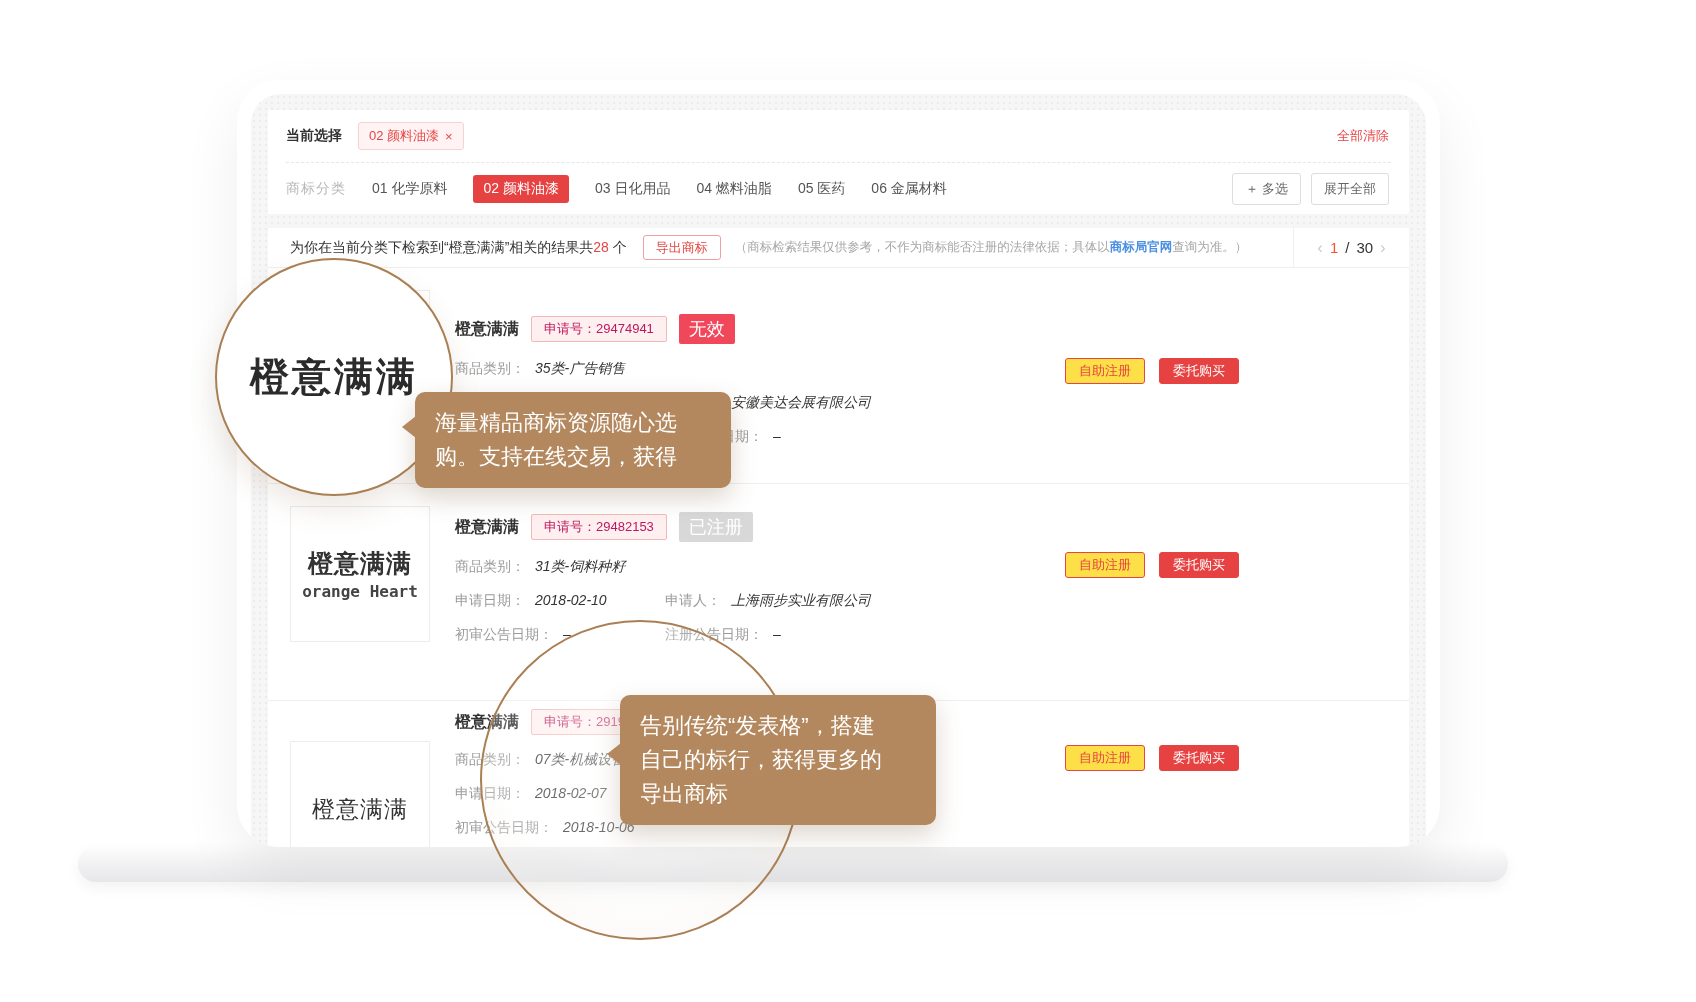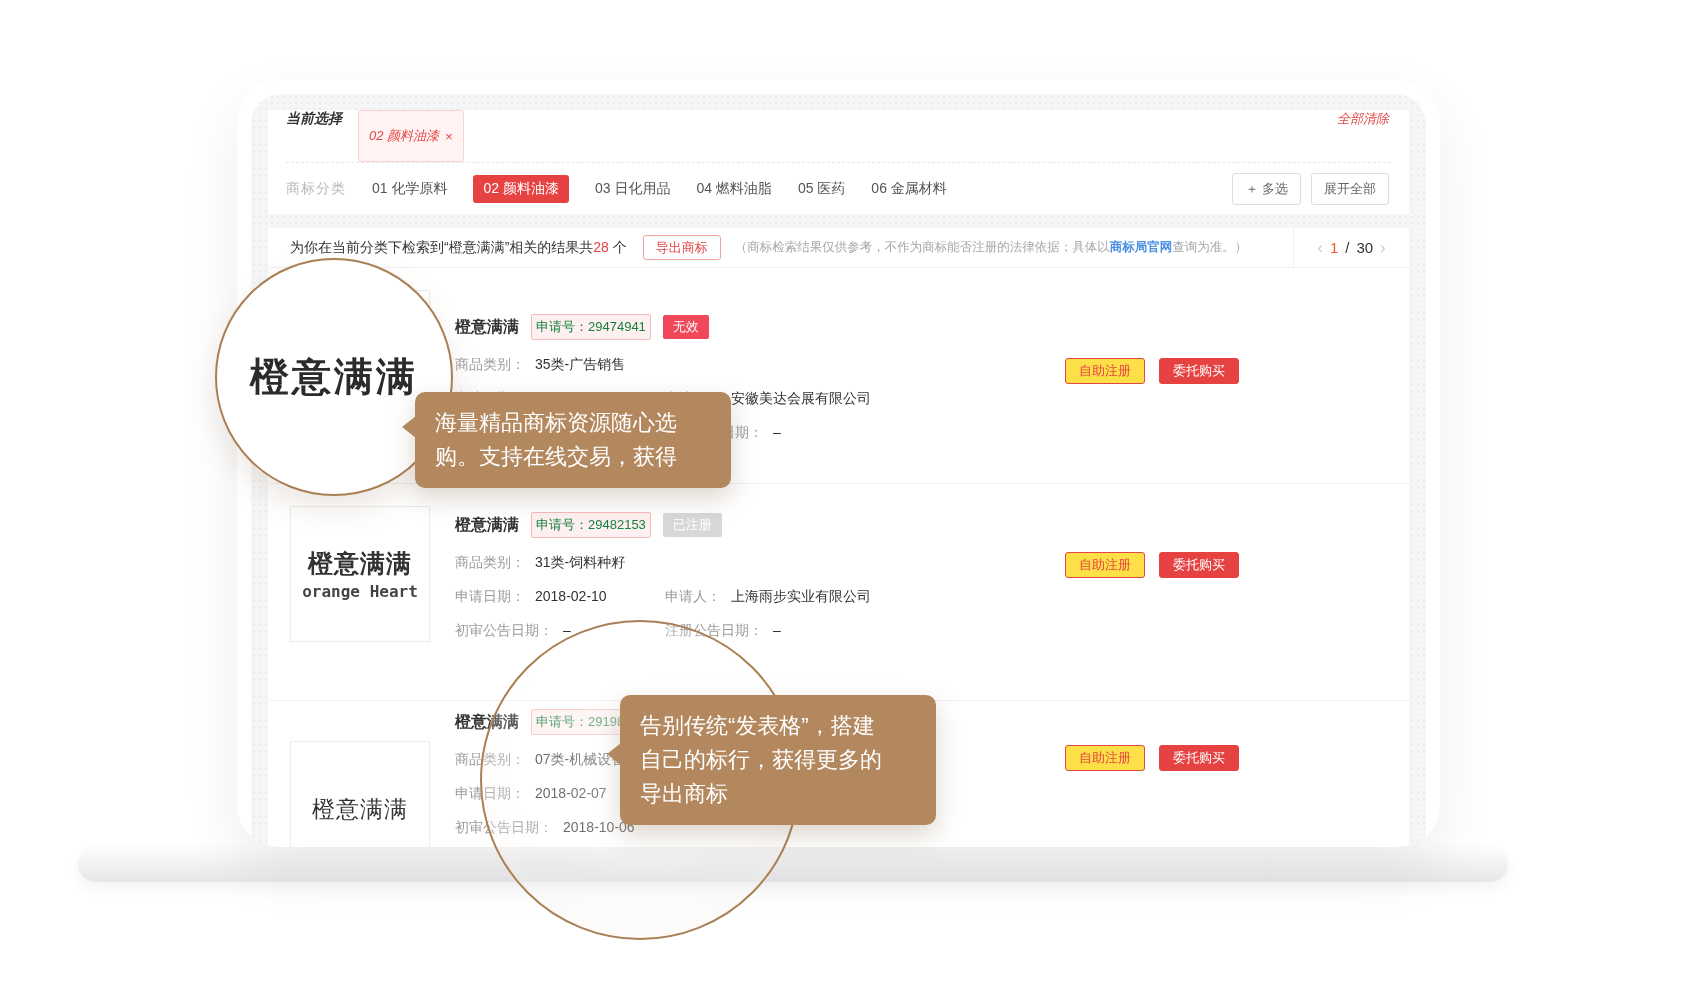--- a/index.html
+++ b/index.html
@@ -18,21 +18,21 @@
     overflow:hidden; z-index:1; }
   .page { position:absolute; left:14px; top:14px; right:14px; bottom:0;
     background:#f6f6f7; border-radius:30px 30px 0 0;
     background-image:radial-gradient(#ececee 1px, transparent 1px); background-size:6px 6px; }
 
   .panel { background:#ffffff; border-radius:2px; margin:0 17px; }
   .panel-top { margin-top:16px; height:104px; }
   .panel-results { margin-top:14px; height:619px; overflow:hidden; position:relative; }
 
   
-  .row-a { height:52px; display:flex; padding:0 20px 0 18px;font-style:italic; }
+  .row-a { height:52px; display:flex; align-items:center; padding:0 20px 0 18px; }
   .lbl-dark { font-size:14px; color:#333; font-weight:bold; }
   .sel-tag { margin-left:16px; display:inline-flex; align-items:center; gap:6px;
     background:#fff3f3; border:1px solid #f7d2d2; border-radius:3px;
     padding:4px 10px; font-size:13px; color:#e64545; cursor:pointer; }
   .tag-x { color:#e64545; font-size:13px; cursor:pointer; }
   .spacer { flex:1; }
   .clear-all { font-size:13px; color:#e64545; cursor:pointer; text-decoration:none; }
   .dashed { border-top:1px dashed #e6e6e6; margin:0 18px; }
   .row-b { height:51px; display:flex; align-items:center; padding:0 20px 0 18px; gap:26px; }
   .lbl-gray { font-size:14px; color:#b8b8b8; letter-spacing:1px; }
@@ -72,28 +72,28 @@
   .row2 .mark-text { font-family:"DejaVu Serif", serif; font-weight:bold; font-size:25px; }
   .mark-sub { font-family:"DejaVu Sans Mono", monospace; font-size:16px; font-weight:bold;
     color:#444; margin-top:2px; white-space:nowrap; }
 
   .details { margin-left:187px; }
   .row1 .details { padding-top:46px; }
   .row2 .details { padding-top:28px; }
   .row3 .details { padding-top:8px; }
   .title-line { display:flex; align-items:center; gap:12px; }
   .mark-name { font-size:16px; font-weight:bold; color:#333; }
-  .appno-tag { font-size:13px; color:#15803d; background:#fef0f0; border:1px solid #f5b8b8;
-    border-radius:2px; padding:3px 4px; white-space:nowrap; }
-  .badge { font-size:13px; color:#fff; border-radius:2px; padding:3px 10px; white-space:nowrap; }
+  .appno-tag { font-size:13px; color:#be185d; background:#fef0f0; border:1px solid #f5b8b8;
+    border-radius:2px; padding:3px 12px; white-space:nowrap; }
+  .badge { font-size:18px; color:#fff; border-radius:2px; padding:3px 10px; white-space:nowrap; }
   .badge.invalid { background:#f0475a; }
   .badge.registered { background:#d8d8d8; }
   .field-line { margin-top:14px; font-size:14px; line-height:20px; display:flex; }
   .f-label { color:#9b9b9b; margin-right:10px; white-space:nowrap; }
-  .f-value { color:#333; white-space:nowrap; }
+  .f-value { color:#333; white-space:nowrap;font-style:italic; }
   .col1 { width:210px; display:inline-flex; }
   .fgroup { display:inline-flex; }
 
   .row-actions { position:absolute; right:170px; display:flex; gap:14px; }
   .row1 .row-actions { top:90px; }
   .row2 .row-actions { top:68px; }
   .row3 .row-actions { top:44px; }
   .btn-outline { height:26px; padding:0 13px; font-size:13px; color:#e64545; background:#fde047;
     border:1px solid #e64545; border-radius:3px; cursor:pointer; white-space:nowrap; }
   .btn-solid { height:26px; padding:0 13px; font-size:13px; color:#fff; background:#e64242;

